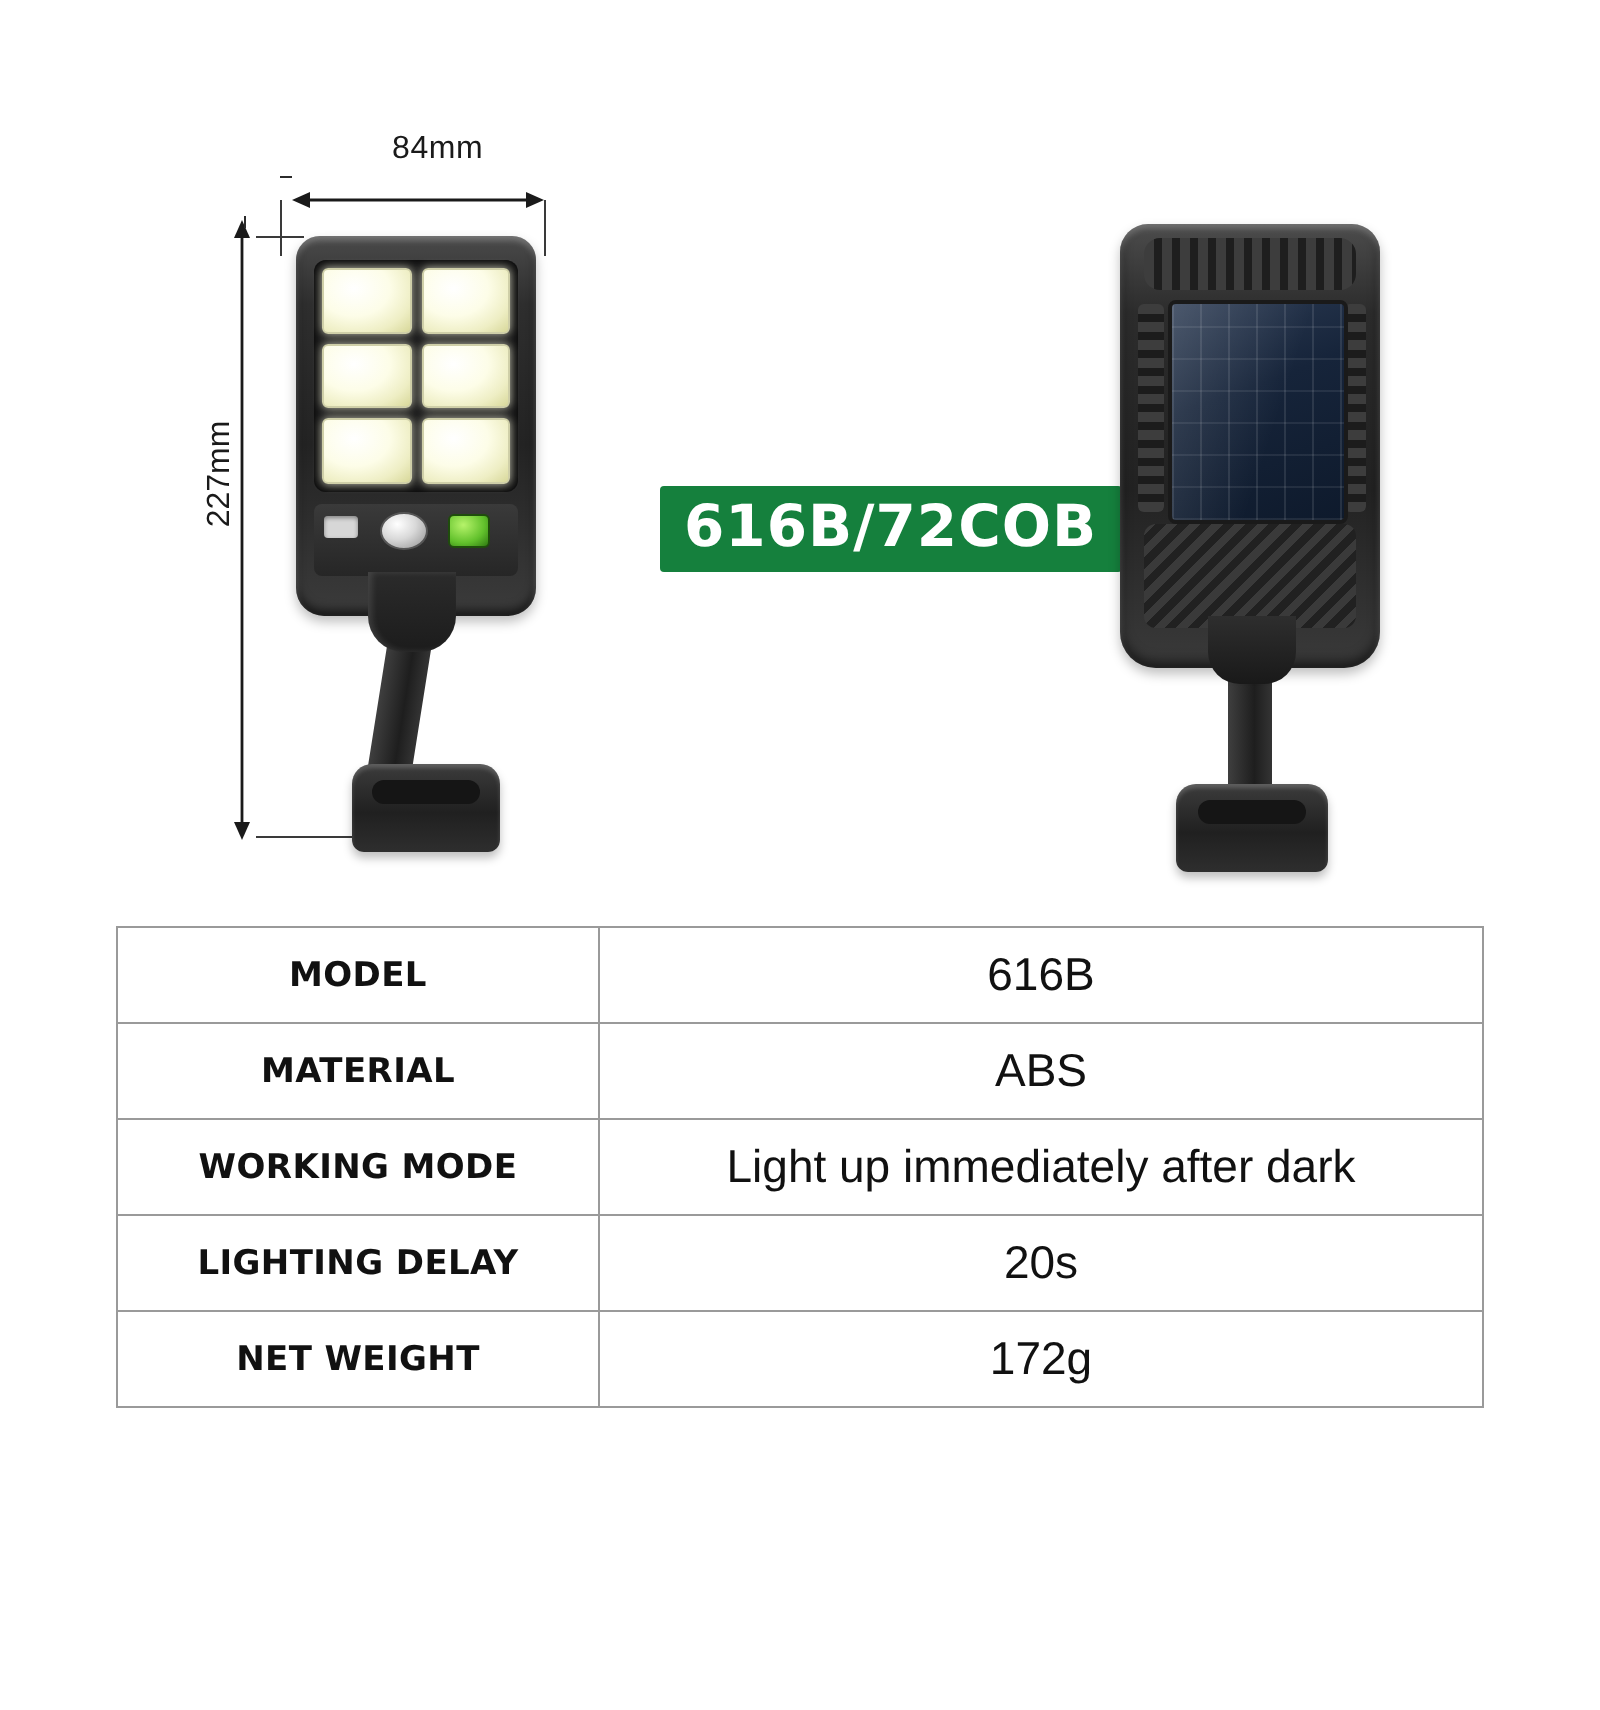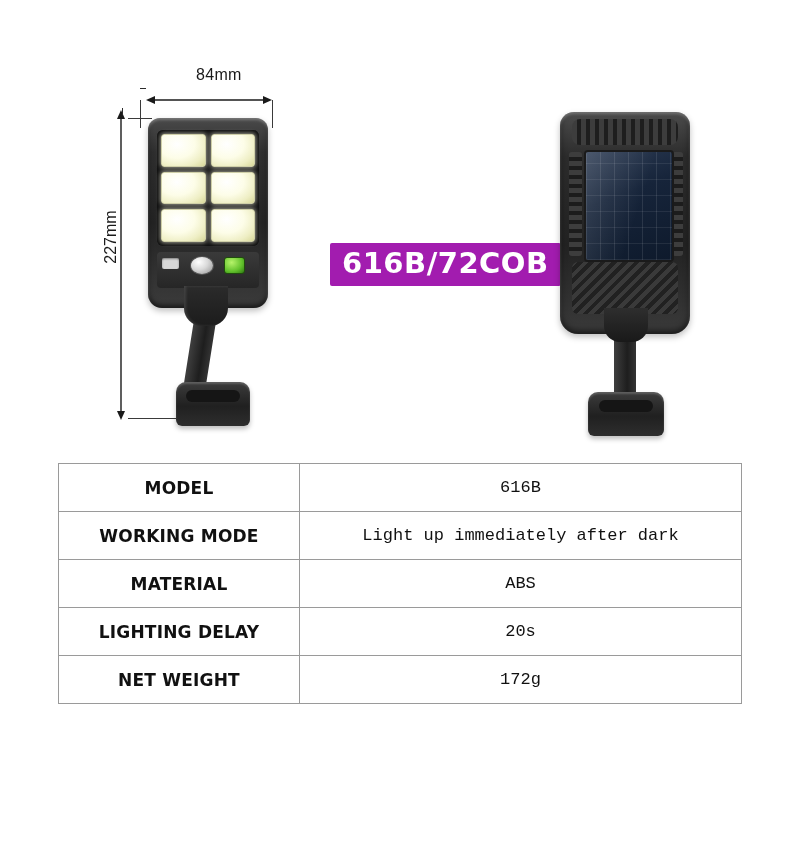--- a/index.html
+++ b/index.html
@@ -324,21 +324,21 @@
     height: 12px;
     background: #151515;
     border-radius: 6px;
   }
 
   
   .model-badge {
     position: absolute;
     left: 330px;
     top: 243px;
-    background: #a21caf;
+    background: #15803d;
     padding: 6px 12px 8px 12px;
     border-radius: 2px;
   }
   .model-badge .txt {
     font-family: "DejaVu Sans", sans-serif;
     font-weight: bold;
     font-size: 29px;
     color: #ffffff;
     letter-spacing: 0.5px;
     line-height: 1;
@@ -362,22 +362,22 @@
     color: #111111;
   }
   .spec-table td.label {
     width: 238px;
     font-family: "DejaVu Sans", sans-serif;
     font-weight: bold;
     font-size: 17px;
     letter-spacing: 0.2px;
   }
   .spec-table td.value {
-    font-family: Liberation Mono, monospace;
-    font-size: 17px;
+    font-family: Liberation Sans, sans-serif;
+    font-size: 23px;
   }
 </style>
 </head>
 <body>
 
 <div class="hero">
 
   <div class="dim-top-label">84mm</div>
   <svg class="dim-top-arrow" viewBox="0 0 126 10">
     <line x1="6" y1="5" x2="120" y2="5" stroke="#1a1a1a" stroke-width="1.4"></line>
@@ -436,26 +436,26 @@
   </div>
 </div>
 
 <table class="spec-table">
   <tbody>
     <tr>
       <td class="label">MODEL</td>
       <td class="value">616B</td>
     </tr>
     <tr>
+      <td class="label">MATERIAL</td>
+      <td class="value">ABS</td>
+    </tr>
+    <tr>
       <td class="label">WORKING MODE</td>
       <td class="value">Light up immediately after dark</td>
-    </tr>
-    <tr>
-      <td class="label">MATERIAL</td>
-      <td class="value">ABS</td>
     </tr>
     <tr>
       <td class="label">LIGHTING DELAY</td>
       <td class="value">20s</td>
     </tr>
     <tr>
       <td class="label">NET WEIGHT</td>
       <td class="value">172g</td>
     </tr>
   </tbody>

